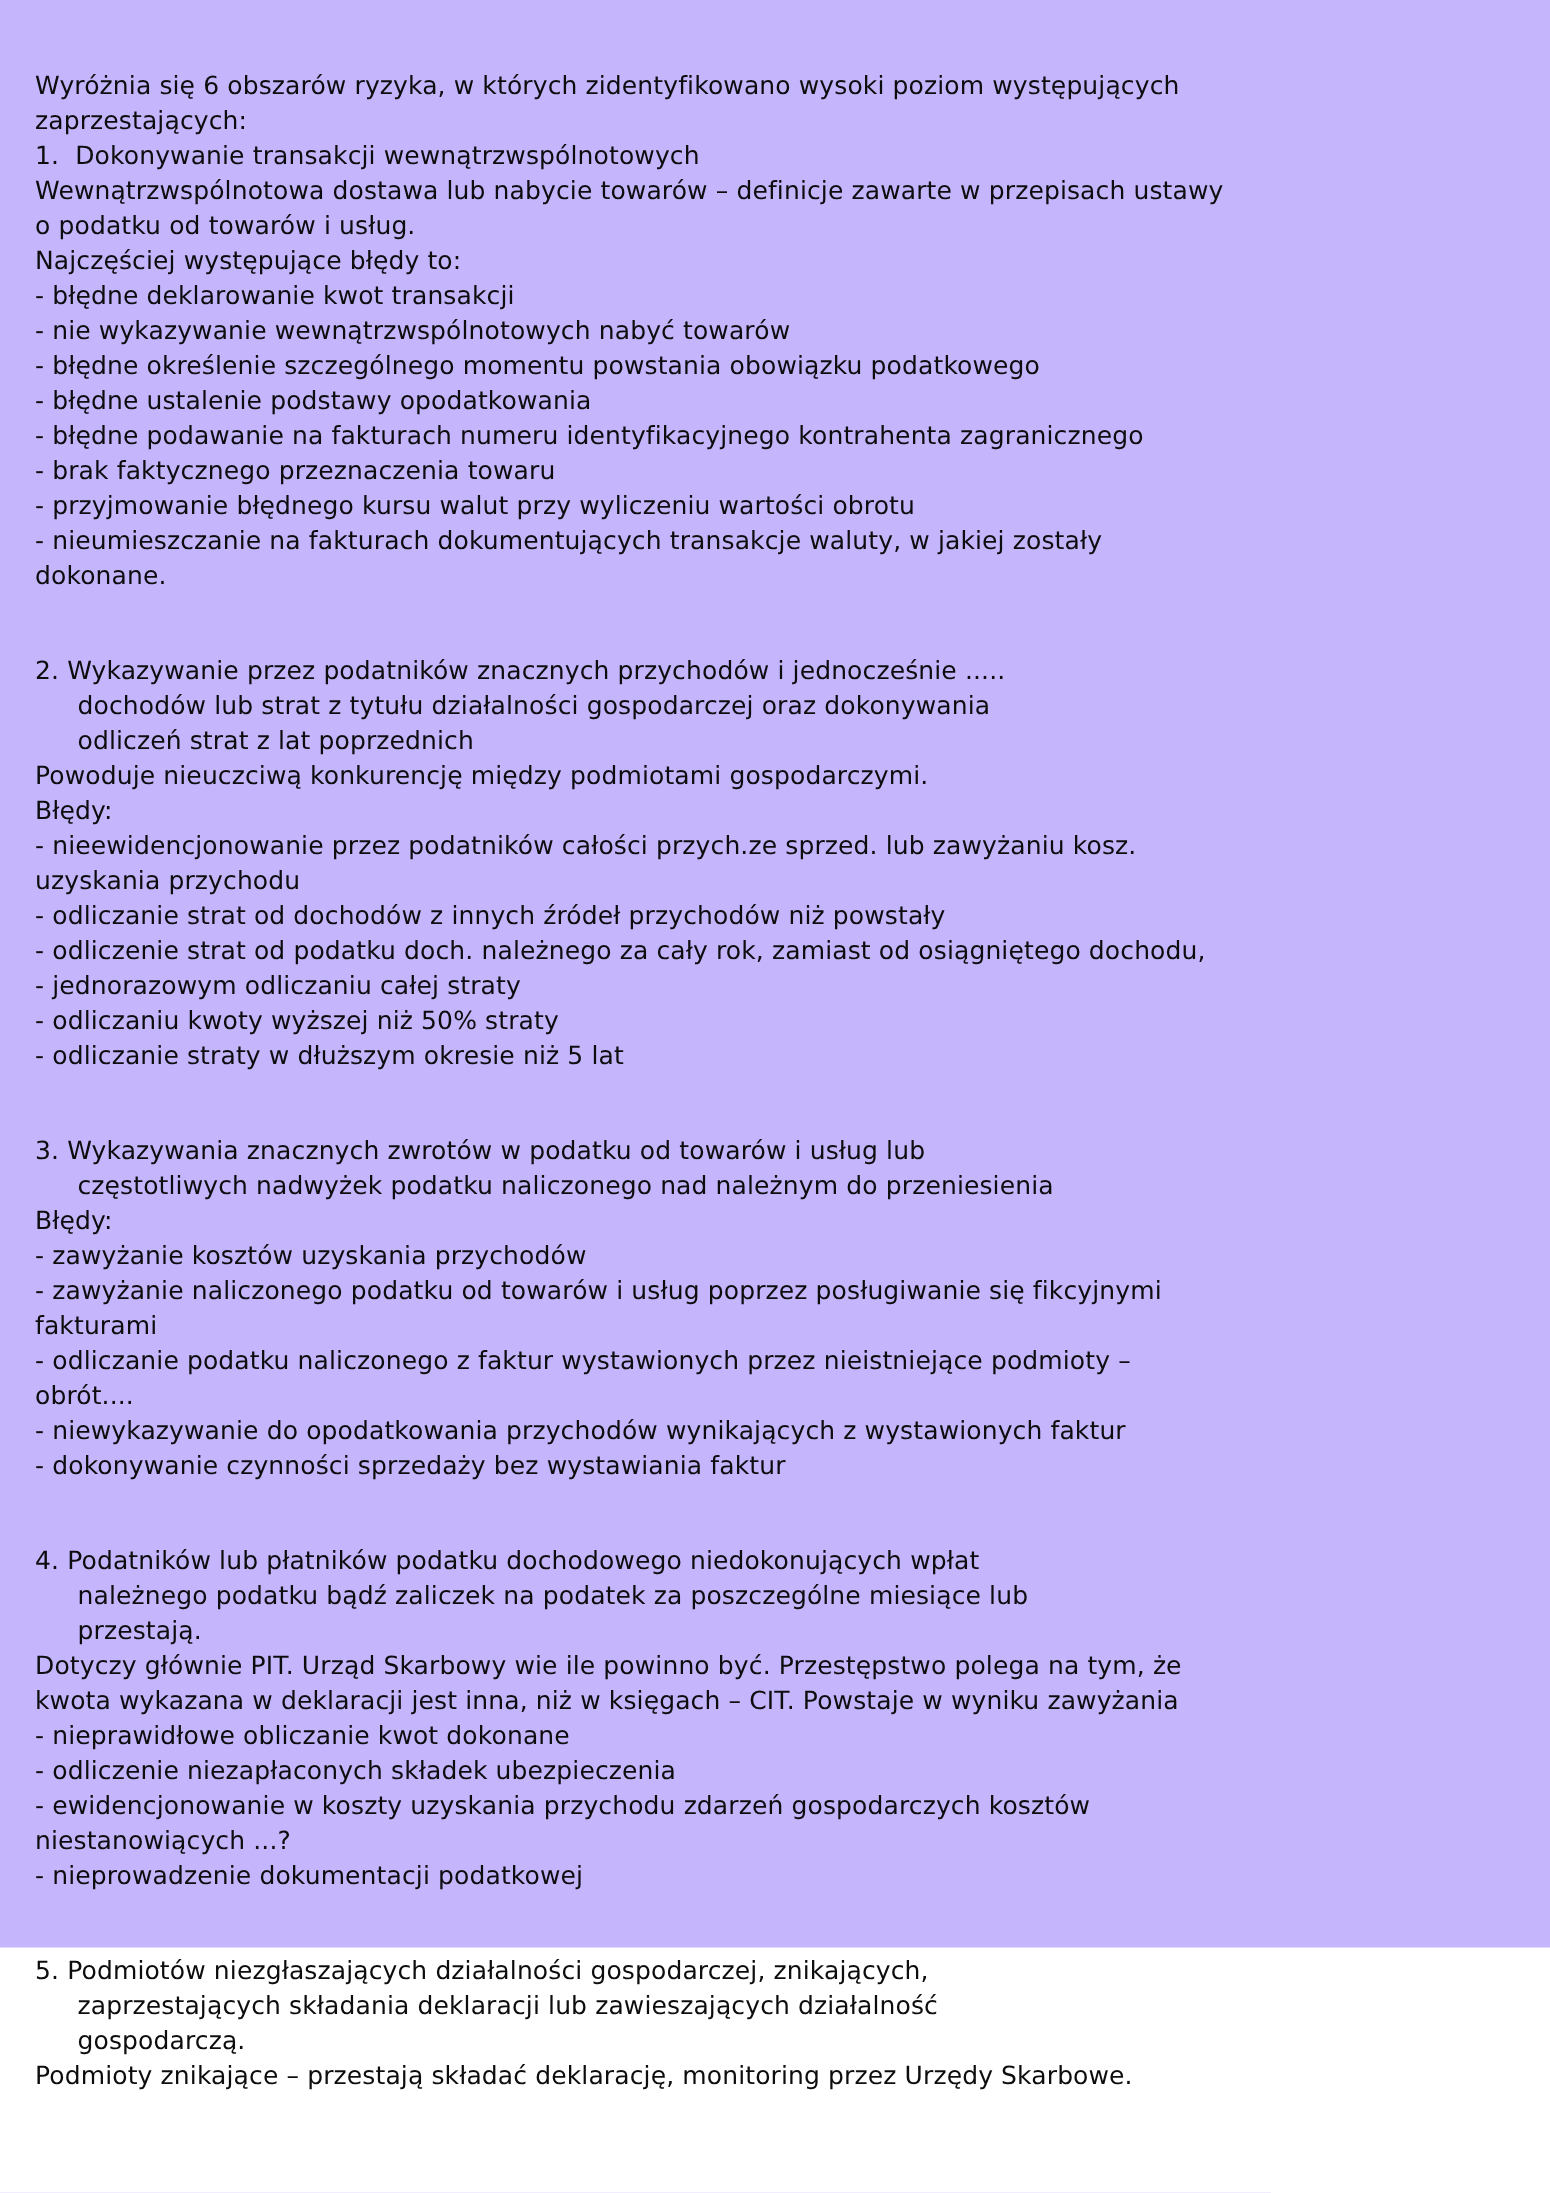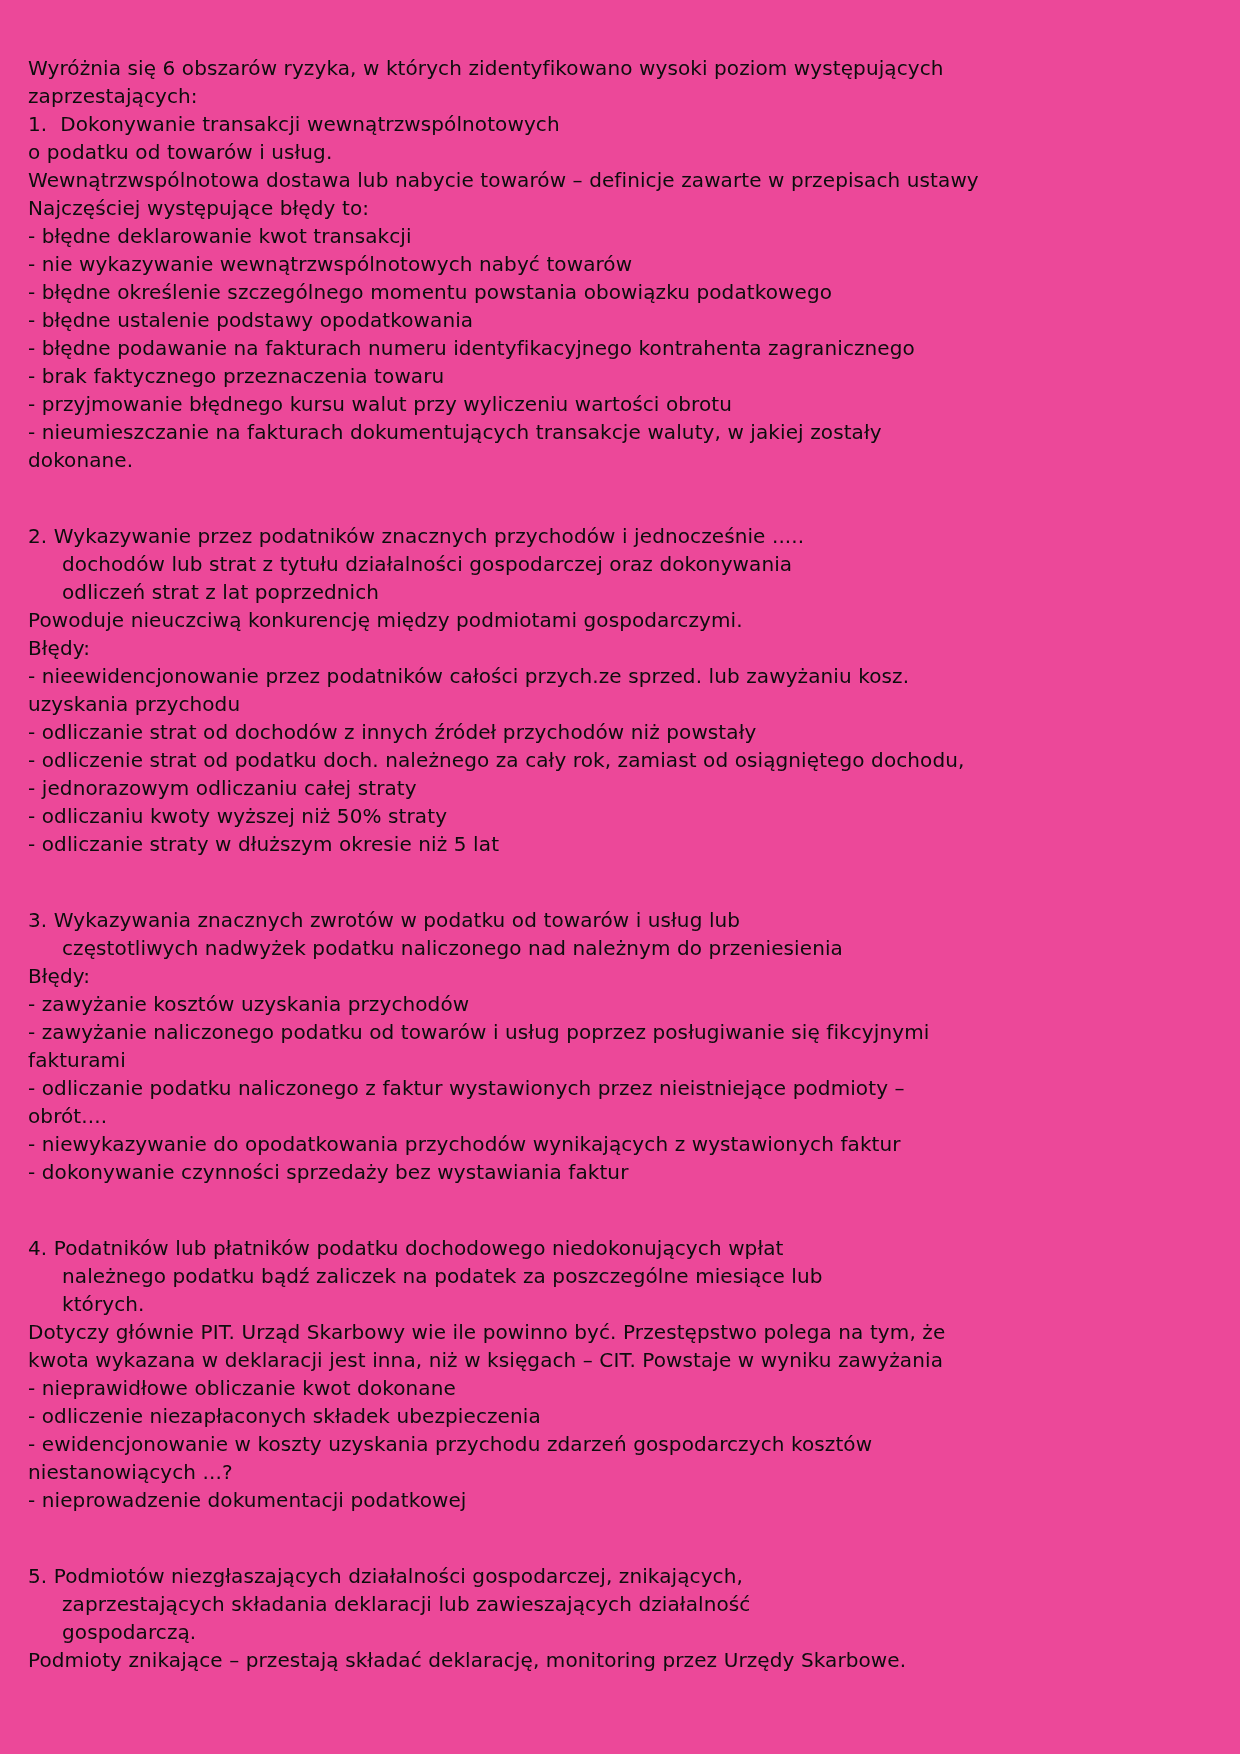--- a/index.html
+++ b/index.html
@@ -10,45 +10,45 @@
   body {
     width: 1240px;
     height: 1754px;
     overflow: hidden;
     font-family: "DejaVu Sans", "Liberation Sans", sans-serif;
     color: #0d0d0d;
   }
   .page {
     box-sizing: border-box;
     width: 1240px;
-    height: 1754px;
+    height: 1558px;
     padding: 54px 24px 3px 28px;
-    background: #ec4899;
+    background: #c4b5fd;
   }
   .block { margin: 0; }
   .line {
     font-size: 20px;
     line-height: 28px;
     white-space: pre;
     letter-spacing: 0.1px;
   }
   .block.heading { font-weight: normal; margin-top: 48px; }
   .block.heading .line.cont { padding-left: 34px; }
 </style>
 </head>
 <body style="color: rgb(13, 13, 13); background: rgb(255, 255, 255);">
 
 <main class="page">
   <div id="doc-blocks">
       <div class="block paragraph">
         <div class="line">Wyróżnia się 6 obszarów ryzyka, w których zidentyfikowano wysoki poziom występujących</div>
         <div class="line">zaprzestających:</div>
         <div class="line">1.  Dokonywanie transakcji wewnątrzwspólnotowych</div>
+        <div class="line">Wewnątrzwspólnotowa dostawa lub nabycie towarów – definicje zawarte w przepisach ustawy</div>
         <div class="line">o podatku od towarów i usług.</div>
-        <div class="line">Wewnątrzwspólnotowa dostawa lub nabycie towarów – definicje zawarte w przepisach ustawy</div>
         <div class="line">Najczęściej występujące błędy to:</div>
         <div class="line">- błędne deklarowanie kwot transakcji</div>
         <div class="line">- nie wykazywanie wewnątrzwspólnotowych nabyć towarów</div>
         <div class="line">- błędne określenie szczególnego momentu powstania obowiązku podatkowego</div>
         <div class="line">- błędne ustalenie podstawy opodatkowania</div>
         <div class="line">- błędne podawanie na fakturach numeru identyfikacyjnego kontrahenta zagranicznego</div>
         <div class="line">- brak faktycznego przeznaczenia towaru</div>
         <div class="line">- przyjmowanie błędnego kursu walut przy wyliczeniu wartości obrotu</div>
         <div class="line">- nieumieszczanie na fakturach dokumentujących transakcje waluty, w jakiej zostały</div>
         <div class="line">dokonane.</div>
@@ -79,21 +79,21 @@
         <div class="line">- zawyżanie naliczonego podatku od towarów i usług poprzez posługiwanie się fikcyjnymi</div>
         <div class="line">fakturami</div>
         <div class="line">- odliczanie podatku naliczonego z faktur wystawionych przez nieistniejące podmioty –</div>
         <div class="line">obrót....</div>
         <div class="line">- niewykazywanie do opodatkowania przychodów wynikających z wystawionych faktur</div>
         <div class="line">- dokonywanie czynności sprzedaży bez wystawiania faktur</div>
       </div>
       <div class="block heading">
         <div class="line">4. Podatników lub płatników podatku dochodowego niedokonujących wpłat</div>
         <div class="line cont">należnego podatku bądź zaliczek na podatek za poszczególne miesiące lub</div>
-        <div class="line cont">których.</div>
+        <div class="line cont">przestają.</div>
       </div>
       <div class="block paragraph">
         <div class="line">Dotyczy głównie PIT. Urząd Skarbowy wie ile powinno być. Przestępstwo polega na tym, że</div>
         <div class="line">kwota wykazana w deklaracji jest inna, niż w księgach – CIT. Powstaje w wyniku zawyżania</div>
         <div class="line">- nieprawidłowe obliczanie kwot dokonane</div>
         <div class="line">- odliczenie niezapłaconych składek ubezpieczenia</div>
         <div class="line">- ewidencjonowanie w koszty uzyskania przychodu zdarzeń gospodarczych kosztów</div>
         <div class="line">niestanowiących ...?</div>
         <div class="line">- nieprowadzenie dokumentacji podatkowej</div>
       </div>

